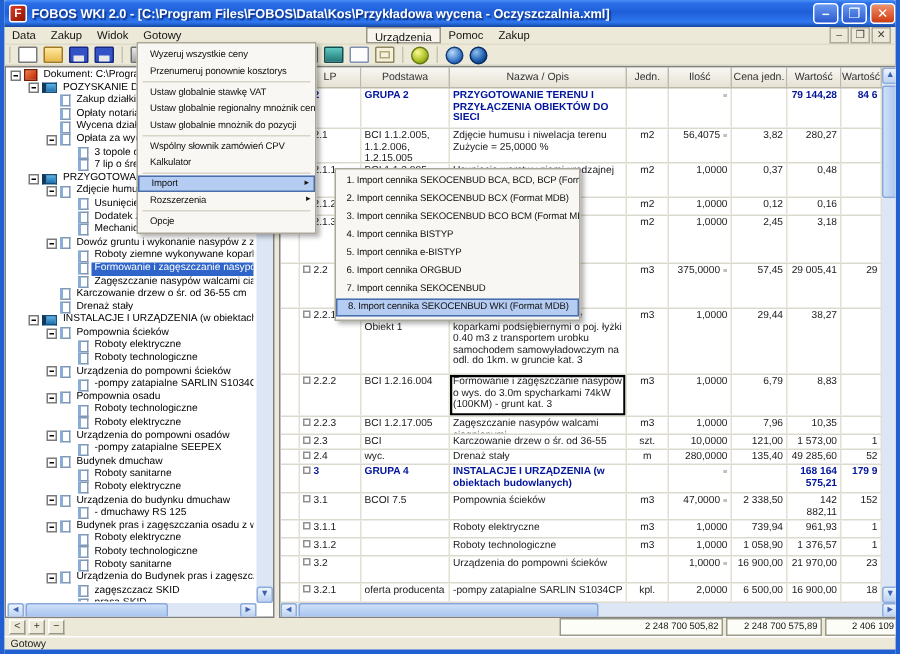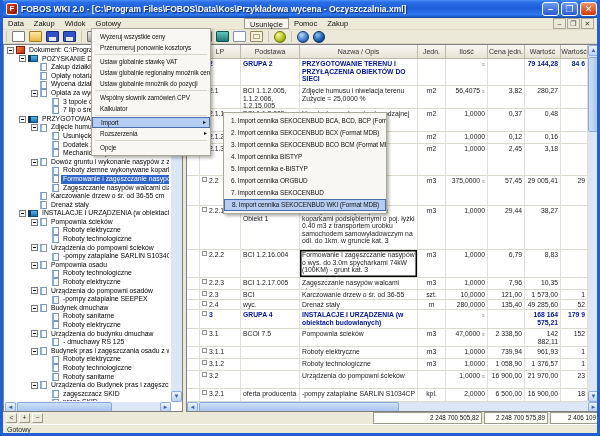--- a/index.html
+++ b/index.html
@@ -124,21 +124,21 @@
   <span class="cap-btn">–</span>
   <span class="cap-btn">❐</span>
   <span class="cap-btn close">✕</span>
 </div>
 
 <div id="menubar">
   <span class="menu-item">Data</span>
     <span class="menu-item">Zakup</span>
     <span class="menu-item">Widok</span>
     <span class="menu-item">Gotowy</span>
-    <span class="menu-item active">Usunięcie</span>
+    <span class="menu-item active">Urządzenia</span>
     <span class="menu-item">Pomoc</span>
     <span class="menu-item">Zakup</span>
     <div id="mdi-btns">
       <span class="mdi-btn">–</span>
       <span class="mdi-btn">❐</span>
       <span class="mdi-btn">✕</span>
     </div>
 </div>
 
 <div id="toolbar">

